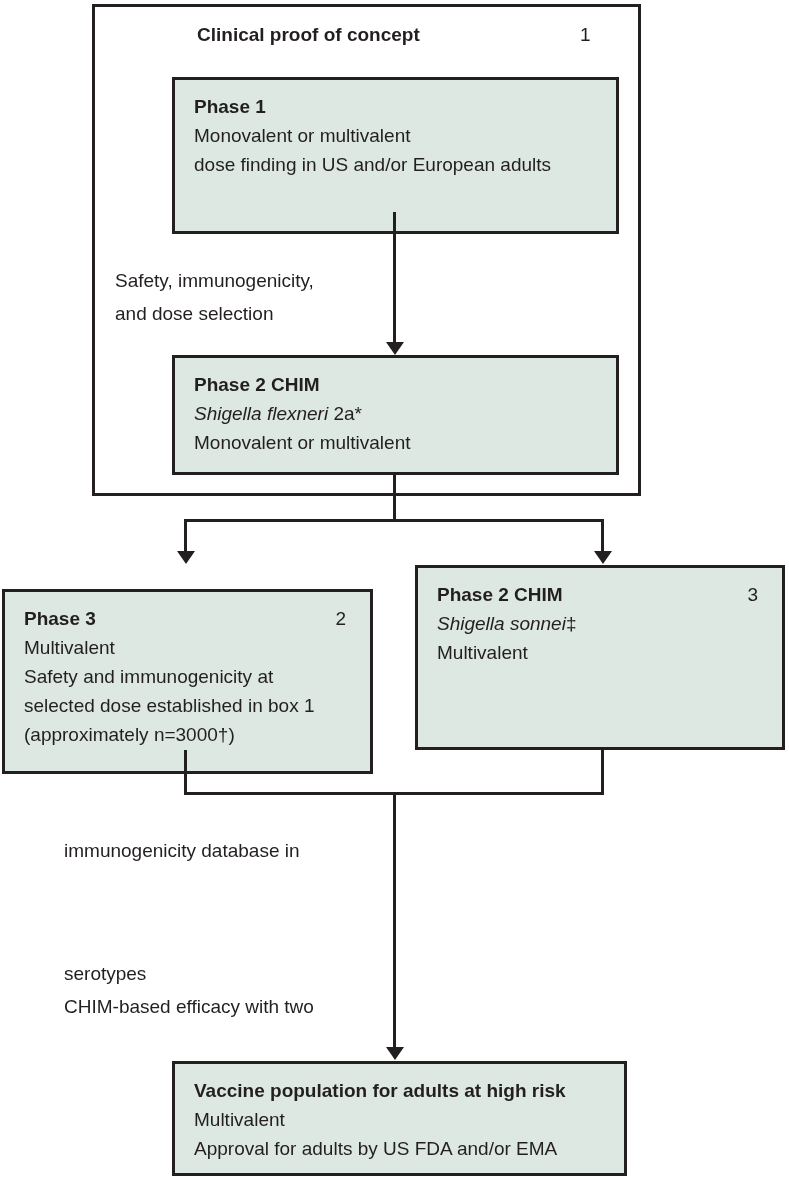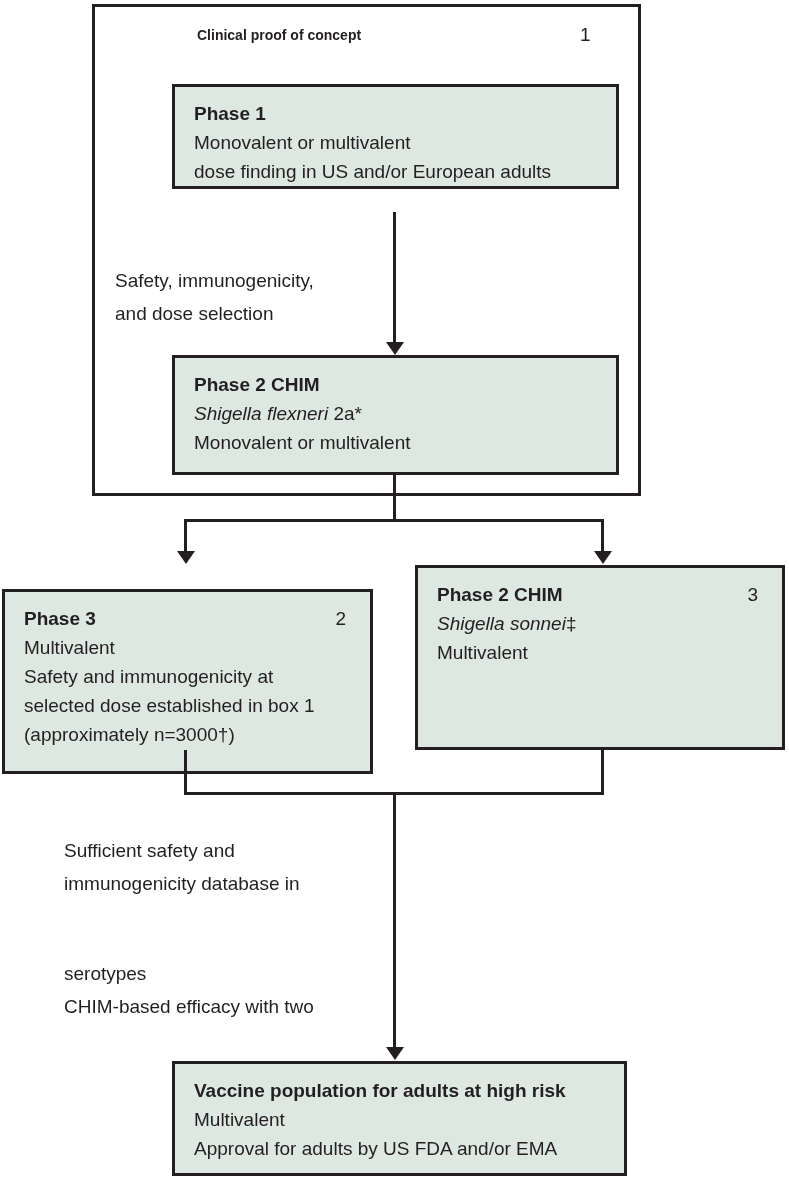--- a/index.html
+++ b/index.html
@@ -33,21 +33,21 @@
     line-height:29px;
   }
   .fbox .title{font-weight:700;}
   .num{
     position:absolute;
     top:12px;right:24px;
     font-size:19px;line-height:29px;font-weight:400;
   }
   .group-title{
     position:absolute;
-    font-size:14px;line-height:26px;font-weight:700;
+    font-size:19px;line-height:26px;font-weight:700;
     white-space:nowrap;
   }
   .group-num{
     position:absolute;
     font-size:19px;line-height:26px;
   }
   .vline,.hline{position:absolute;background:var(--line);}
   .vline{width:3px;}
   .hline{height:3px;}
   .arrow-down{
@@ -66,21 +66,21 @@
 </style>
 </head>
 <body>
 
 <div class="canvas">
 
   <div class="group-box" style="left:92px;top:4px;width:549px;height:492px;"></div>
   <div class="group-title" style="left:197px;top:22px;">Clinical proof of concept</div>
   <div class="group-num" style="left:580px;top:22px;">1</div>
 
-  <div class="fbox" style="left:172px;top:84px;width:447px;height:105px;">
+  <div class="fbox" style="left:172px;top:77px;width:447px;height:157px;">
     <div class="title">Phase 1</div>
     <div>Monovalent or multivalent</div>
     <div>dose finding in US and/or European adults</div>
   </div>
 
   <div class="vline" style="left:393px;top:212px;height:132px;"></div>
   <div class="arrow-down" style="left:386px;top:342px;"></div>
 
   <div class="note" style="left:115px;top:264px;">
     <div>Safety, immunogenicity,</div>
@@ -116,21 +116,20 @@
     <div>Multivalent</div>
   </div>
 
   <div class="vline" style="left:184px;top:750px;height:45px;"></div>
   <div class="vline" style="left:601px;top:750px;height:45px;"></div>
   <div class="hline" style="left:184px;top:792px;width:420px;"></div>
   <div class="vline" style="left:393px;top:792px;height:256px;"></div>
   <div class="arrow-down" style="left:386px;top:1047px;"></div>
 
   <div class="note" style="left:64px;top:834px;">
-    <div>Sufficient safety and</div>
     <div>immunogenicity database in</div>
   </div>
 
   <div class="note" style="left:64px;top:957px;">
     <div>serotypes</div>
     <div>CHIM-based efficacy with two</div>
   </div>
 
   <div class="fbox" style="left:172px;top:1061px;width:455px;height:115px;">
     <div class="title">Vaccine population for adults at high risk</div>

